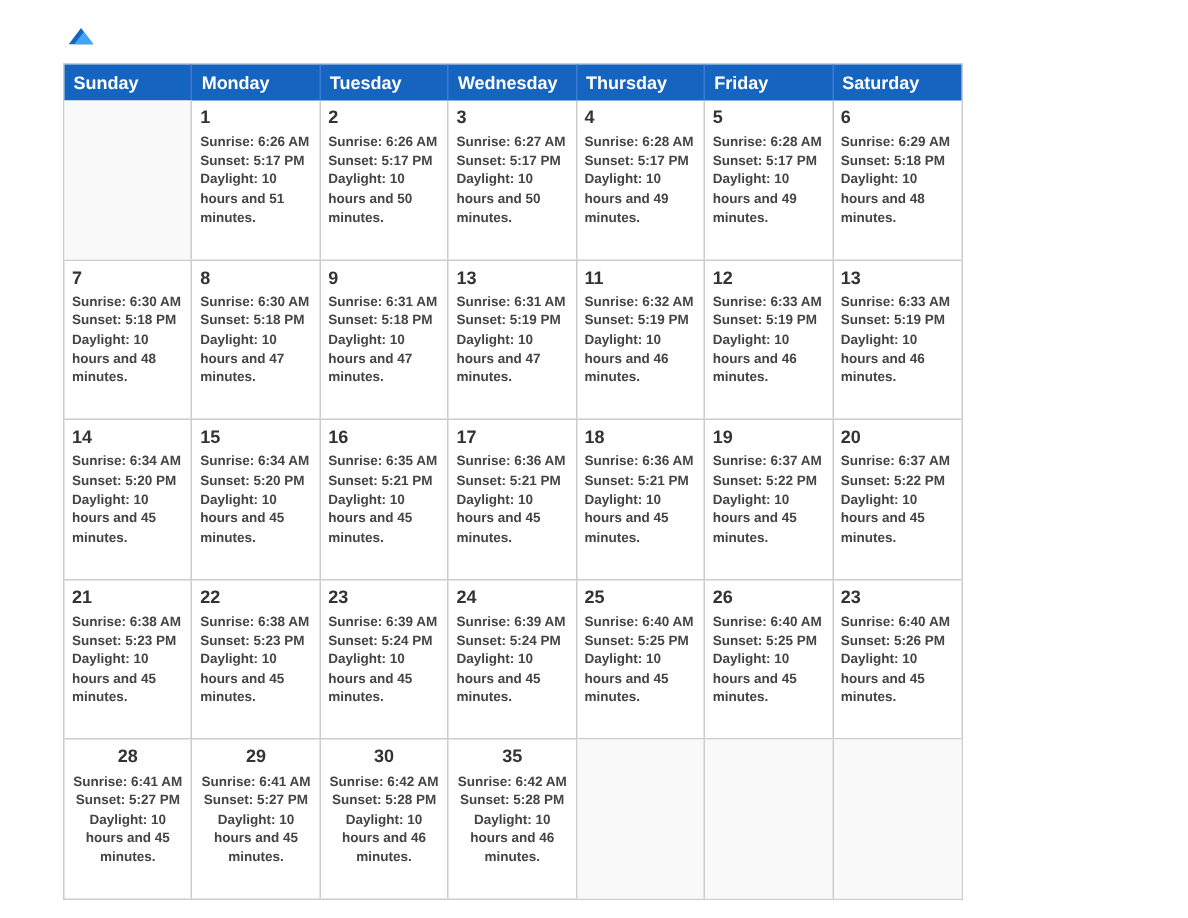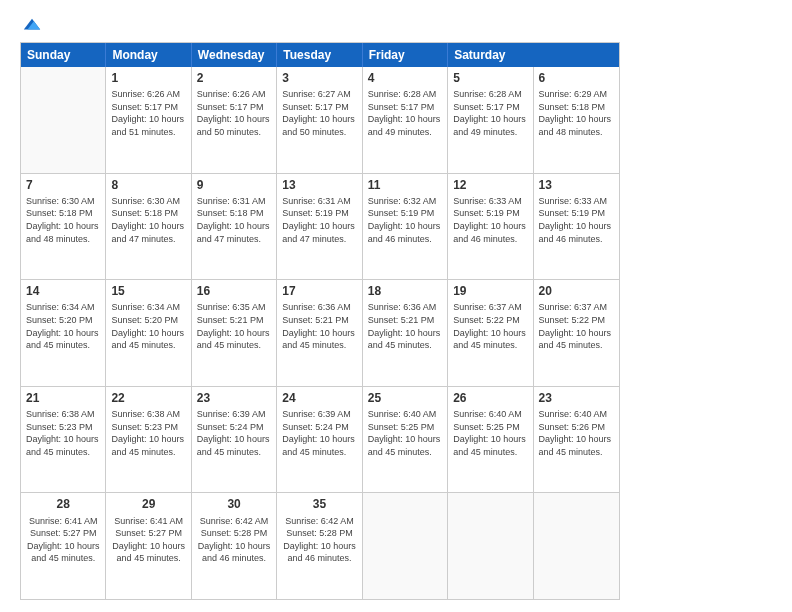--- a/index.html
+++ b/index.html
@@ -9,20 +9,21 @@
       width: 792px;
       height: 612px;
       overflow: hidden;
     }
     .page {
       width: 640px;
       height: 612px;
       padding: 16px 20px 12px 20px;
       display: flex;
       flex-direction: column;
+      margin-left: 22px;
     }
     .header {
       display: flex;
       justify-content: space-between;
       align-items: flex-start;
       margin-bottom: 8px;
     }
     .logo {
       display: flex;
       flex-direction: column;
@@ -118,20 +119,21 @@
       font-size: 12px;
       font-weight: bold;
       color: #333;
       margin-bottom: 2px;
       display: block;
     }
     .day-info {
       font-size: 9px;
       color: #444;
       line-height: 1.4;
+      font-weight: bold;
     }
   </style>
 </head>
 <body>
 
 <div class="page">
   <div class="header">
     <div class="logo">
       <div class="logo-text">
         <span class="logo-general"></span>
@@ -145,22 +147,23 @@
     <div class="title-section">
       <div class="month-title"></div>
       <div class="location"></div>
     </div>
   </div>
 
   <div class="calendar">
     <div class="calendar-header">
     <div class="cal-header-cell">Sunday</div>
         <div class="cal-header-cell">Monday</div>
+        <div class="cal-header-cell">Tuesday</div>
         <div class="cal-header-cell">Wednesday</div>
-        <div class="cal-header-cell">Tuesday</div>
+        <div class="cal-header-cell">Thursday</div>
         <div class="cal-header-cell">Friday</div>
         <div class="cal-header-cell">Saturday</div>
       </div>
     <div class="calendar-body">
     <div class="calendar-row">
           <div class="cal-cell empty"></div>
           <div class="cal-cell">
             <span class="day-number">1</span>
             <div class="day-info">Sunrise: 6:26 AM<br>Sunset: 5:17 PM<br>Daylight: 10 hours and 51 minutes.</div>
           </div>

